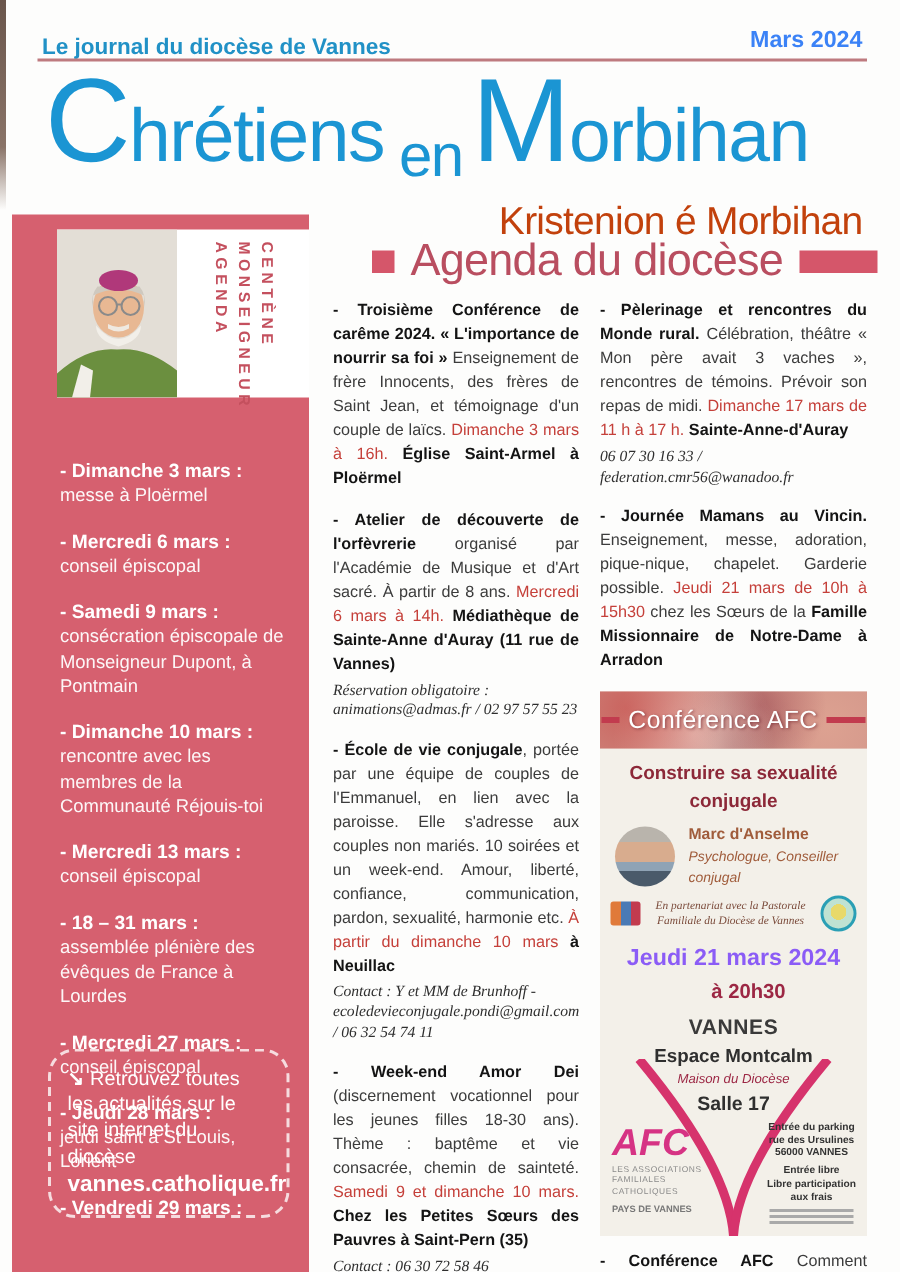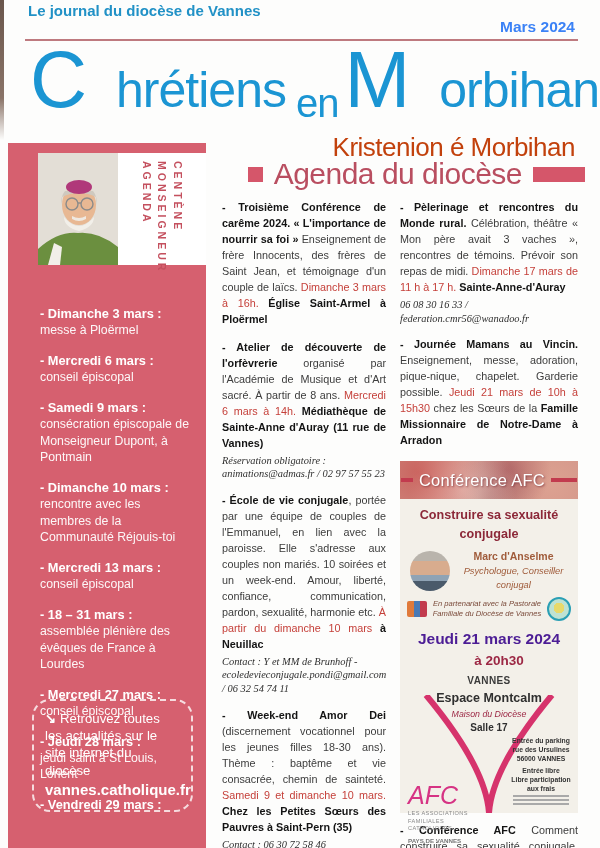--- a/index.html
+++ b/index.html
@@ -7,27 +7,27 @@
   body {
     font-family:"Liberation Sans", sans-serif;
     background:#fdfdfc;
     position:relative;
     overflow:hidden;
     color:#3c3c3c;
   }
   
   .scan-edge { position:absolute; left:0; top:0; width:4px; height:140px;
     background:linear-gradient(180deg,#6a564c,#8a7468 70%, rgba(138,116,104,0)); }
-  .journal { position:absolute; left:28px; top:2px; font-size:15px; font-weight:bold; color:#2191c6;text-align:right; }
+  .journal { position:absolute; left:28px; top:23px; font-size:15px; font-weight:bold; color:#2191c6;text-align:right; }
   .issue-date { position:absolute; right:25px; top:18px; font-size:15.5px; font-weight:bold; color:#3b82f6; }
   .header-rule { position:absolute; left:25px; right:22px; top:39px; height:2px; background:#a84d55; opacity:.75; }
   .main-title { position:absolute; left:30px; top:40px; width:555px;
     display:flex; align-items:baseline; color:#1b95d3; letter-spacing:-1px; white-space:nowrap; }
   .main-title .cap { font-size:79px; line-height:1; }
-  .main-title .rest { font-size:50px; line-height:1;margin-left:30px; }
+  .main-title .rest { font-size:50px; line-height:1; }
   .main-title .en { font-size:40px; position:relative; top:10px; margin:0 6px 0 10px; }
   .subtitle { position:absolute; right:25px; top:132px; font-size:26px; color:#c2410c; letter-spacing:-0.5px; }
   .agenda-heading { position:absolute; right:15px; top:157px; display:flex; align-items:center; gap:11px; }
   .agenda-heading .sq { width:15px; height:15px; background:#d5566a; }
   .agenda-heading .bar { width:52px; height:15px; background:#d5566a; }
   .agenda-heading .txt { font-size:30px; color:#b94e60; letter-spacing:-0.5px; }
 
   
   .sidebar { position:absolute; left:8px; top:143px; width:198px; bottom:0; background:#d6606f; }
   .media-box { position:absolute; left:30px; top:10px; width:168px; height:112px; background:#fff; display:flex; }
@@ -67,41 +67,41 @@
       radial-gradient(circle at 35% 75%, rgba(242,205,195,.75), transparent 45%),
       radial-gradient(circle at 60% 25%, rgba(150,60,72,.5), transparent 40%),
       radial-gradient(circle at 85% 60%, rgba(230,172,152,.6), transparent 45%),
       radial-gradient(circle at 50% 95%, rgba(120,80,92,.4), transparent 50%); }
   .poster-banner .dash { height:4px; background:#c23b4e; }
   .poster-banner .dash.l { width:12px; }
   .poster-banner .dash.r { width:26px; }
   .poster-banner .txt { color:#fff; font-weight:normal; font-size:16.5px; letter-spacing:.3px;
     text-shadow:1px 1px 2px rgba(110,35,45,.65); }
   .poster-title { color:#8c2838; font-weight:bold; font-size:12.6px; margin:7px 3px 6px; }
-  .speaker-row { display:flex; align-items:center; gap:9px; padding:0 10px; text-align:center; position:relative; z-index:1; }
+  .speaker-row { display:flex; align-items:center; gap:9px; padding:0 10px; text-align:left; position:relative; z-index:1; }
   .speaker-photo { width:40px; height:40px; border-radius:50%; flex:0 0 auto;
     background:linear-gradient(180deg,#b9b4ac 0 26%, #d8ac8e 26% 60%, #8fa3b5 60% 74%, #4a5a6a 74%); }
   .speaker-name { font-weight:bold; font-size:10.5px; color:#a05c3b; }
   .speaker-role { font-style:italic; font-size:9.3px; color:#a05c3b; }
   .partner-row { display:flex; align-items:center; gap:5px; padding:5px 7px 2px; position:relative; z-index:1; }
   .partner-logo-l { width:20px; height:16px; flex:0 0 auto;
     background:linear-gradient(90deg,#e07a3a 0 34%,#4a7ab5 34% 67%,#c23b4e 67%); border-radius:2px; }
-  .partner-text { flex:1; font-family:Liberation Sans, sans-serif; font-style:italic;
+  .partner-text { flex:1; font-family:Liberation Serif, serif; font-style:italic;
     font-size:7.6px; color:#7a4a3a; line-height:1.3; text-align:center; }
   .partner-logo-r { width:24px; height:24px; flex:0 0 auto; border-radius:50%;
     border:2px solid #2a9fb5; background:radial-gradient(circle at 50% 45%, #e8d96a 0 35%, #bfe2d2 36%); }
-  .poster-date { color:#4c1d95; font-weight:bold; font-size:15.5px; margin-top:5px; position:relative; z-index:1; }
+  .poster-date { color:#8b5cf6; font-weight:bold; font-size:15.5px; margin-top:5px; position:relative; z-index:1; }
   .poster-time { color:#9c2744; font-weight:bold; font-size:13.5px; position:relative; z-index:1;padding-left:20px; }
-  .poster-city { color:#3a3a3a; font-weight:bold; font-size:10px; letter-spacing:.4px; margin-top:3px; position:relative; z-index:1; }
+  .poster-city { color:#3a3a3a; font-weight:bold; font-size:14px; letter-spacing:.4px; margin-top:3px; position:relative; z-index:1; }
   .poster-venue { color:#2f2f2f; font-weight:bold; font-size:12.5px; position:relative; z-index:1; }
   .poster-venue-sub { color:#9c2744; font-style:italic; font-size:8.8px; position:relative; z-index:1; }
-  .poster-room { color:#2f2f2f; font-weight:bold; font-size:10px; position:relative; z-index:1; }
+  .poster-room { color:#2f2f2f; font-weight:bold; font-size:13px; position:relative; z-index:1; }
   .poster-bottom { position:relative; height:70px; margin-top:2px; }
   .afc-logo { position:absolute; left:8px; top:2px; text-align:left; z-index:1; }
-  .afc-logo .afc { font-size:25px; font-weight:normal; font-style:italic; color:#d63384; line-height:1;margin-top:44px; }
+  .afc-logo .afc { font-size:25px; font-weight:bold; font-style:italic; color:#d63384; line-height:1; }
   .afc-sub { font-size:5.6px; color:#8a8a8a; letter-spacing:.4px; width:62px; line-height:1.35; margin-top:2px; }
   .afc-region { font-size:6.2px; font-weight:bold; color:#777; margin-top:3px; }
   .poster-info { position:absolute; right:5px; top:0; width:64px; z-index:1;
     font-size:6.8px; font-weight:bold; color:#333; line-height:1.3; text-align:center; }
   .poster-info .gap { height:3px; }
   .fine-print { width:56px; height:2px; background:#a9a9a9; margin:2px auto 0; }
   .curves { position:absolute; left:0; right:0; bottom:0; height:118px; width:100%; z-index:0; pointer-events:none; }
 </style>
 </head>
 <body>
@@ -196,21 +196,21 @@
 
 <div class="col col-mid">
   <div class="item"><span class="seg-b">- Troisième Conférence de carême 2024. « L'importance de nourrir sa foi » </span><span class="seg-n">Enseignement de frère Innocents, des frères de Saint Jean, et témoignage d'un couple de laïcs. </span><span class="seg-r">Dimanche 3 mars à 16h. </span><span class="seg-b">Église Saint-Armel à Ploërmel</span></div>
   <div class="item"><span class="seg-b">- Atelier de découverte de l'orfèvrerie </span><span class="seg-n">organisé par l'Académie de Musique et d'Art sacré. À partir de 8 ans. </span><span class="seg-r">Mercredi 6 mars à 14h. </span><span class="seg-b">Médiathèque de Sainte-Anne d'Auray (11 rue de Vannes)</span><span class="seg-i">Réservation obligatoire : animations@admas.fr / 02 97 57 55 23</span></div>
   <div class="item"><span class="seg-b">- École de vie conjugale</span><span class="seg-n">, portée par une équipe de couples de l'Emmanuel, en lien avec la paroisse. Elle s'adresse aux couples non mariés. 10 soirées et un week-end. Amour, liberté, confiance, communication, pardon, sexualité, harmonie etc. </span><span class="seg-r">À partir du dimanche 10 mars </span><span class="seg-b">à Neuillac</span><span class="seg-i">Contact : Y et MM de Brunhoff - ecoledevieconjugale.pondi@gmail.com / 06 32 54 74 11</span></div>
   <div class="item"><span class="seg-b">- Week-end Amor Dei </span><span class="seg-n">(discernement vocationnel pour les jeunes filles 18-30 ans). Thème : baptême et vie consacrée, chemin de sainteté. </span><span class="seg-r">Samedi 9 et dimanche 10 mars. </span><span class="seg-b">Chez les Petites Sœurs des Pauvres à Saint-Pern (35)</span><span class="seg-i">Contact : 06 30 72 58 46 parcoursvocationamordei@gmail.com</span></div>
 
 </div>
 
 <div class="col col-right">
-  <div class="item"><span class="seg-b">- Pèlerinage et rencontres du Monde rural. </span><span class="seg-n">Célébration, théâtre « Mon père avait 3 vaches », rencontres de témoins. Prévoir son repas de midi. </span><span class="seg-r">Dimanche 17 mars de 11 h à 17 h. </span><span class="seg-b">Sainte-Anne-d'Auray</span><span class="seg-i">06 08 30 16 33 / federation.cmr56@wanadoo.fr</span></div>
+  <div class="item"><span class="seg-b">- Pèlerinage et rencontres du Monde rural. </span><span class="seg-n">Célébration, théâtre « Mon père avait 3 vaches », rencontres de témoins. Prévoir son repas de midi. </span><span class="seg-r">Dimanche 17 mars de 11 h à 17 h. </span><span class="seg-b">Sainte-Anne-d'Auray</span><span class="seg-i">06 07 30 16 33 / federation.cmr56@wanadoo.fr</span></div>
   <div class="item"><span class="seg-b">- Journée Mamans au Vincin. </span><span class="seg-n">Enseignement, messe, adoration, pique-nique, chapelet. Garderie possible. </span><span class="seg-r">Jeudi 21 mars de 10h à 15h30 </span><span class="seg-n">chez les Sœurs de la </span><span class="seg-b">Famille Missionnaire de Notre-Dame à Arradon</span></div>
 
   <div class="poster">
     <div class="poster-banner">
       <span class="dash l"></span>
       <span class="txt">Conférence AFC</span>
       <span class="dash r"></span>
     </div>
     <div class="poster-title">Construire sa sexualité conjugale</div>
     <div class="speaker-row">

